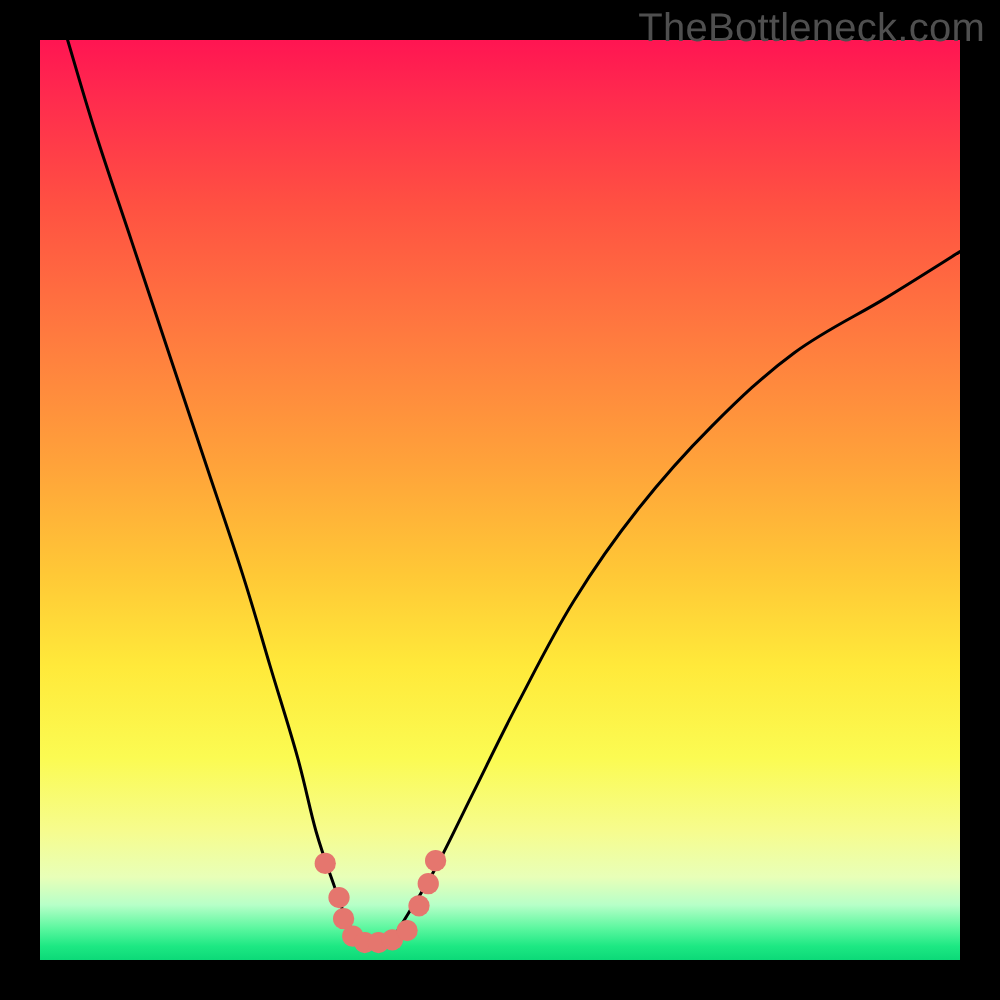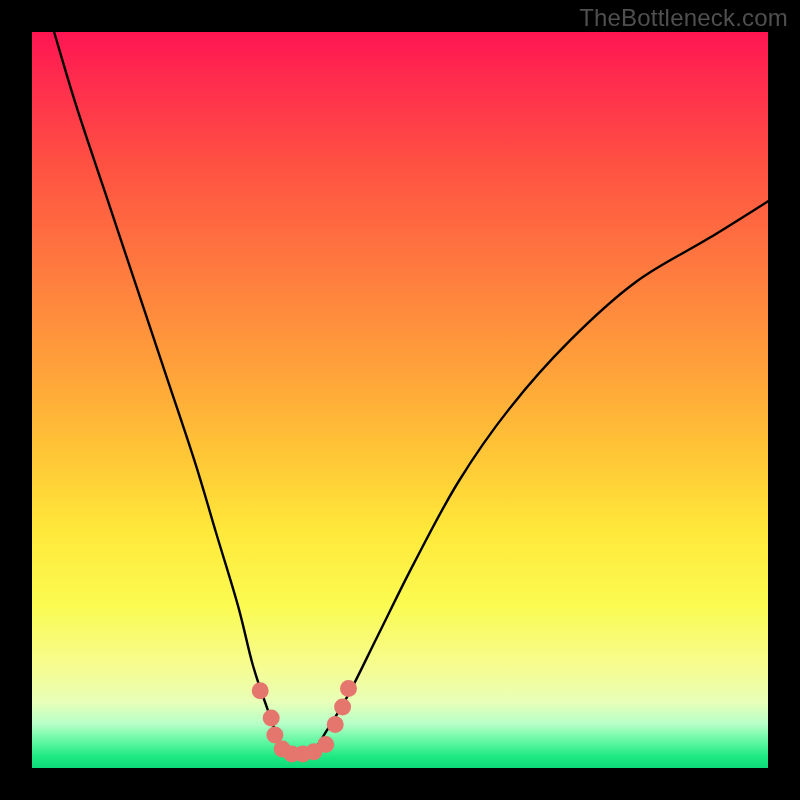--- a/index.html
+++ b/index.html
@@ -15,21 +15,21 @@
     position: relative;
     width: 800px;
     height: 800px;
     background: #000;
   }
   .watermark {
     position: absolute;
     top: 4px;
     right: 12px;
     color: #4f4f4f;
-    font-size: 24px;
+    font-size: 32px;
     font-weight: 500;
     letter-spacing: 0.2px;
     z-index: 10;
   }
   .plot-area {
     position: absolute;
     left: 32px;
     top: 32px;
     width: 736px;
     height: 736px;

